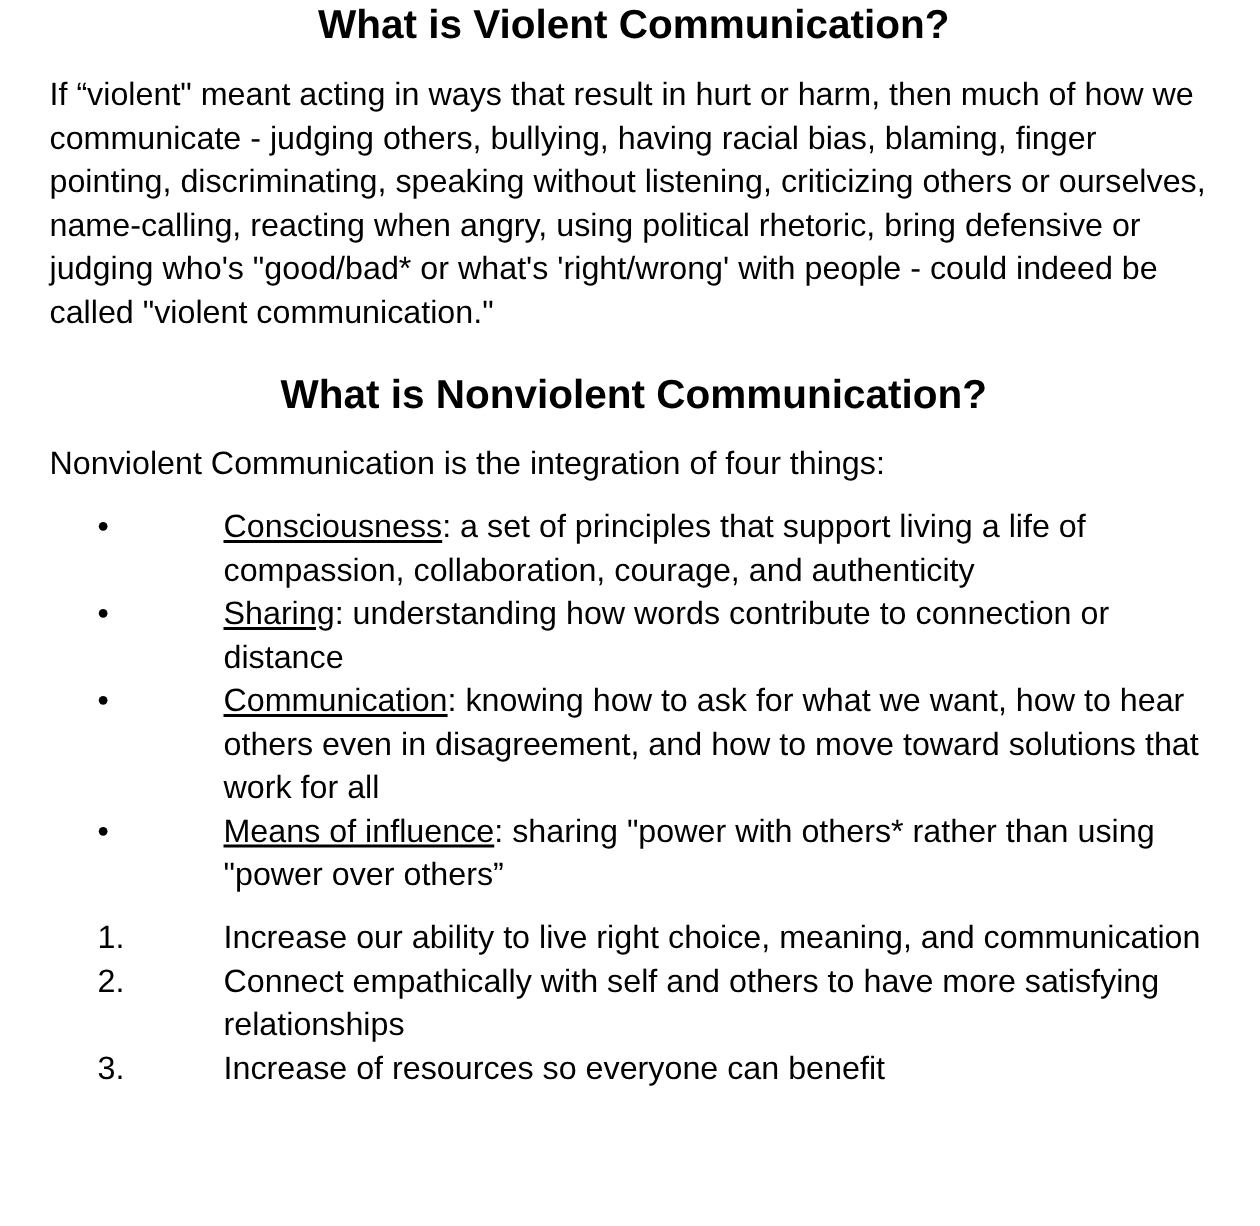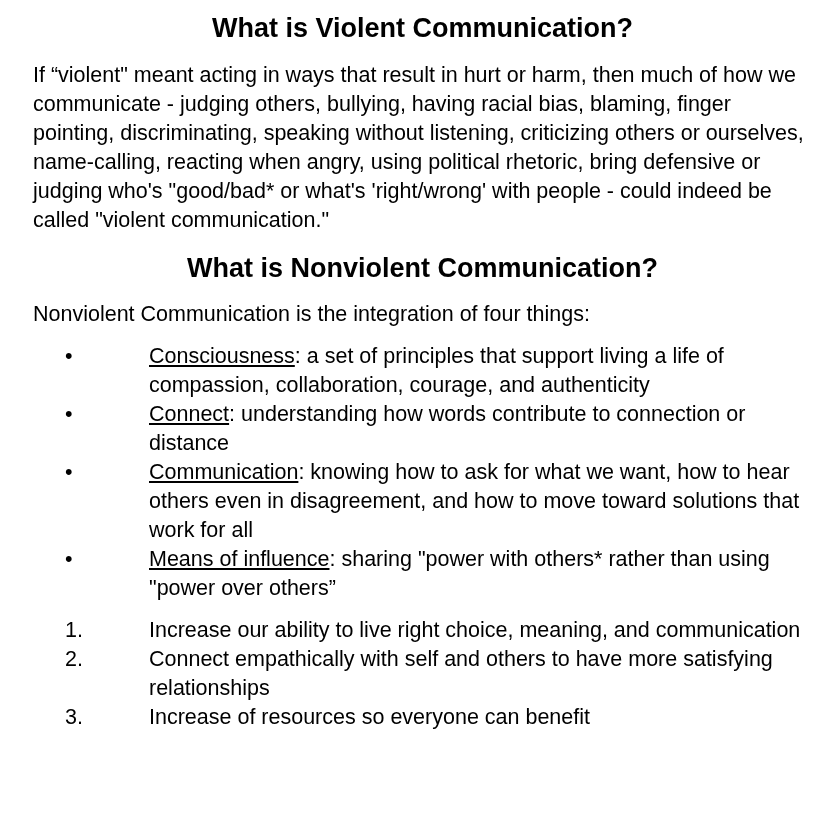--- a/index.html
+++ b/index.html
@@ -11,32 +11,32 @@
     width: 840px;
     height: 817px;
     overflow: hidden;
     font-family: "Liberation Sans", sans-serif;
     color: #000000;
   }
   .page {
     box-sizing: border-box;
     width: 840px;
     height: 817px;
-    padding: 12px 28px 0 33px;
+    padding: 0 28px 0 33px;
     background: #ffffff;
   }
   .section-title {
     font-size: 27px;
     font-weight: bold;
     line-height: 33px;
     text-align: center;
     margin: 0;
   }
   .section-title.second {
-    margin-top: 17px;
+    margin-top: 24px;
   }
   .body-text {
     font-size: 21.5px;
     line-height: 29px;
   }
   .intro-paragraph {
     margin: 16px 0 0 0;
   }
   .h2-intro {
     margin: 15px 0 0 0;
@@ -78,21 +78,21 @@
 
   <div class="list body-text">
 
     <div class="list-item">
       <span class="list-marker bullet-marker">•</span>
       <span class="list-body"><span class="term">Consciousness</span><span>: a set of principles that support living a life of compassion, collaboration, courage, and authenticity</span></span>
     </div>
 
     <div class="list-item">
       <span class="list-marker bullet-marker">•</span>
-      <span class="list-body"><span class="term">Connect</span><span>: understanding how words contribute to connection or distance</span></span>
+      <span class="list-body"><span class="term">Sharing</span><span>: understanding how words contribute to connection or distance</span></span>
     </div>
 
     <div class="list-item">
       <span class="list-marker bullet-marker">•</span>
       <span class="list-body"><span class="term">Communication</span><span>: knowing how to ask for what we want, how to hear others even in disagreement, and how to move toward solutions that work for all</span></span>
     </div>
 
     <div class="list-item">
       <span class="list-marker bullet-marker">•</span>
       <span class="list-body"><span class="term">Means of influence</span><span>: sharing "power with others* rather than using "power over others”</span></span>

